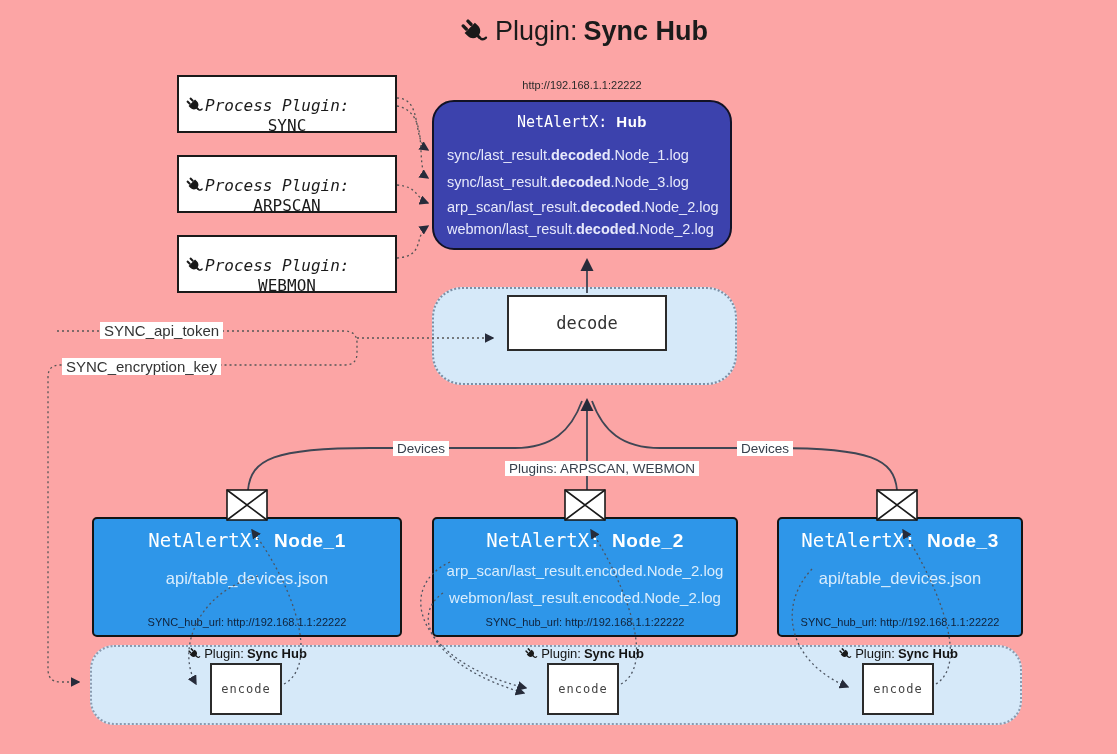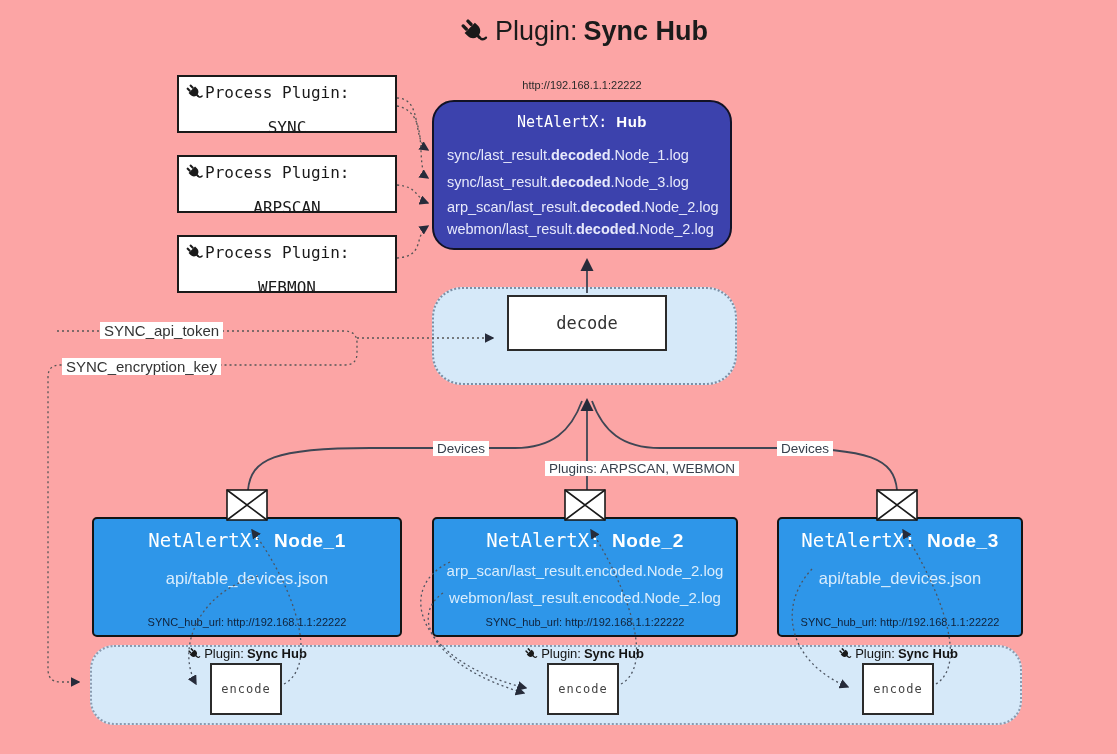--- a/index.html
+++ b/index.html
@@ -24,34 +24,34 @@
   .hub-title{position:absolute;top:11px;left:0;width:100%;text-align:center;color:#fff;
     font-family:"DejaVu Sans Mono",monospace;font-size:15px;}
   .hub-title .bold{font-family:"Liberation Sans",sans-serif;font-weight:bold;letter-spacing:.5px;}
   .hub-line{position:absolute;left:13px;height:20px;line-height:20px;white-space:nowrap;
     font-size:14.5px;color:#e7e9fb;}
   .hub-line b{font-weight:bold;}
 
   
   .pbox{position:absolute;left:177px;width:220px;height:58px;background:#fff;
     border:2px solid #1a1a1a;z-index:2;font-family:"DejaVu Sans Mono",monospace;color:#1a1a1a;}
-  .pbox .row1{display:flex;align-items:center;gap:1px;padding:6px 0 0 6px;font-size:16px;}
-  .pbox .row2{text-align:center;font-size:16px;margin-top:16px;}
+  .pbox .row1{display:flex;align-items:center;gap:1px;padding:19px 0 0 6px;font-size:16px;font-style:italic;}
+  .pbox .row2{text-align:center;font-size:16px;margin-top:1px;}
 
   
   .decode-panel{position:absolute;left:432px;top:287px;width:305px;height:98px;
     background:var(--panel-bg);border:2px dotted #7b8fa5;border-radius:30px;z-index:2;}
   .decode-box{position:absolute;left:507px;top:295px;width:160px;height:56px;background:#fff;
     border:2px solid #2b2b2b;z-index:2;display:flex;align-items:center;justify-content:center;
     font-family:"DejaVu Sans Mono",monospace;font-size:17px;color:#333;}
 
   
   .flabel{position:absolute;background:#fff;padding:0 4px;white-space:nowrap;z-index:4;}
   .lbl-token{font-size:15px;color:#333;}
-  .lbl-edge{font-size:13.5px;color:#37404c;margin-left:40px;}
+  .lbl-edge{font-size:13.5px;color:#37404c;}
 
   
   .node{position:absolute;top:517px;height:120px;background:var(--node-bg);
     border:2px solid #141414;border-radius:5px;z-index:2;}
   .node-title{position:absolute;top:10px;left:0;width:100%;text-align:center;color:#fff;
     font-family:"DejaVu Sans Mono",monospace;font-size:19px;white-space:nowrap;}
   .node-title .bold{font-family:"Liberation Sans",sans-serif;font-weight:bold;letter-spacing:.5px;}
   .node-line{position:absolute;left:0;width:100%;text-align:center;font-size:15px;
     color:#d9edfd;white-space:nowrap;}
   .node-line.big{font-size:16.5px;}

